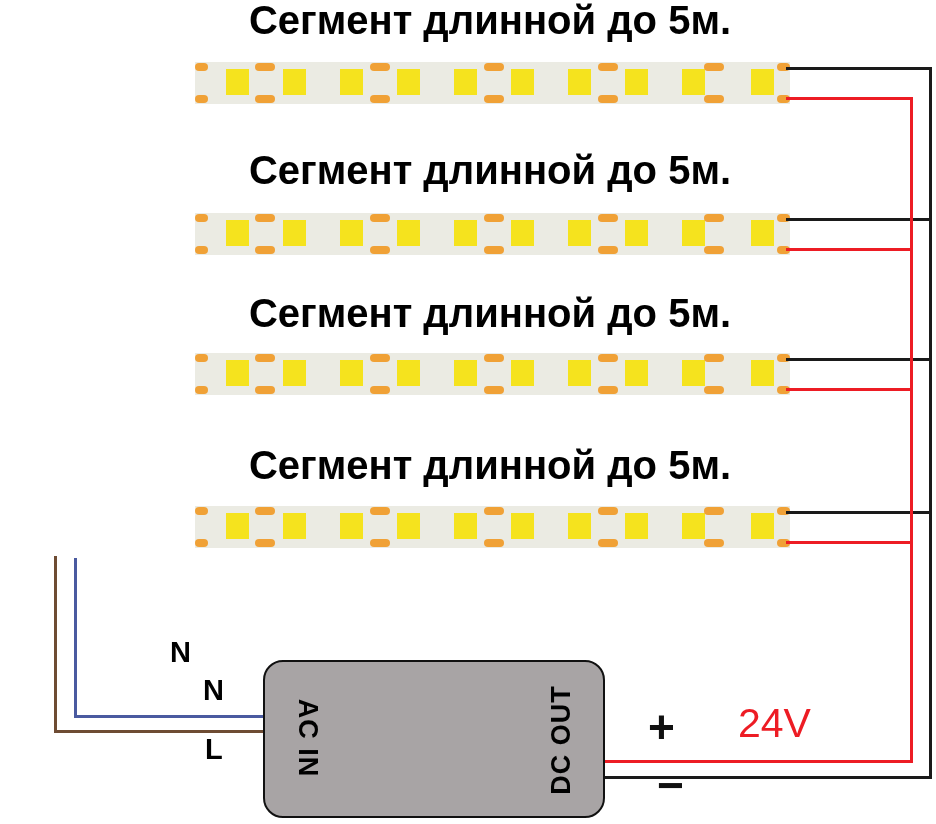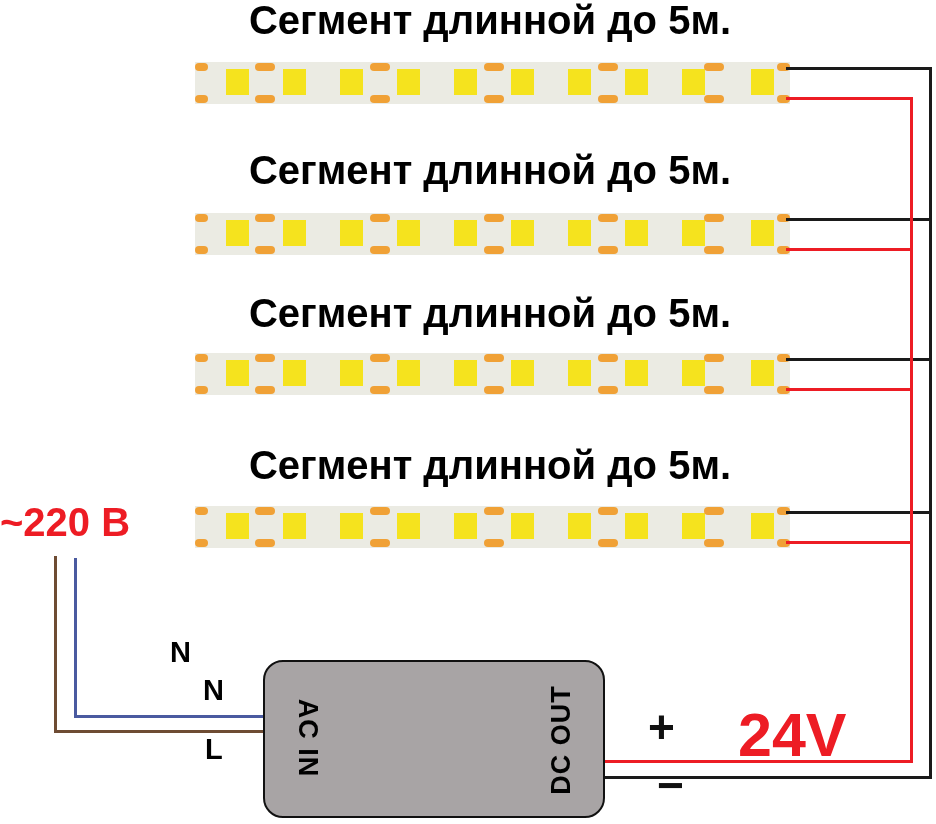--- a/index.html
+++ b/index.html
@@ -37,21 +37,21 @@
   .rot-cw { transform: rotate(90deg); }
   .rot-ccw { transform: rotate(-90deg); }
 
   .mains-label {
     position: absolute; left: 0px; top: 500px;
     font-size: 40px; font-weight: 700; color: #ed1c24; white-space: nowrap;
   }
   .wire-letter { position: absolute; font-size: 29px; font-weight: 700; color: #000; }
   .plus-label  { position: absolute; left: 648px; top: 700px; font-size: 46px; font-weight: 700; color: #111; }
   .minus-label { position: absolute; left: 657px; top: 758px; font-size: 46px; font-weight: 700; color: #111; }
-  .v24-label   { position: absolute; left: 738px; top: 700px; font-size: 61px; font-weight: 700; color: #ed1c24; }
+  .v24-label   { position: absolute; left: 738px; top: 700px; font-size: 41px; font-weight: 400; color: #ed1c24; }
 </style>
 </head>
 <body>
 
 <div id="canvas">
 
   <div id="segments-layer">
       <div class="seg-title" style="top: -2px;">Сегмент длинной до 5м.</div>
       <div class="strip" style="top: 62px; background: rgb(235, 235, 227);">
         <div class="pad edge top" style="left: 0px; background: rgb(240, 161, 54);"></div>
@@ -173,21 +173,20 @@
       <div class="wire" style="left: 929px; top: 67px; width: 3px; height: 712px; background: rgb(26, 26, 26);"></div>
       <div class="wire" style="left: 910px; top: 97px; width: 3px; height: 666px; background: rgb(237, 28, 36);"></div>
       <div class="wire" style="left: 601px; top: 776px; width: 331px; height: 3px; background: rgb(26, 26, 26);"></div>
       <div class="wire" style="left: 601px; top: 760px; width: 312px; height: 3px; background: rgb(237, 28, 36);"></div>
       <div class="wire" style="left: 54px; top: 556px; width: 3px; height: 177px; background: rgb(110, 76, 51);"></div>
       <div class="wire" style="left: 54px; top: 730px; width: 213px; height: 3px; background: rgb(110, 76, 51);"></div>
       <div class="wire" style="left: 74px; top: 558px; width: 3px; height: 160px; background: rgb(74, 90, 160);"></div>
       <div class="wire" style="left: 74px; top: 715px; width: 193px; height: 3px; background: rgb(74, 90, 160);"></div>
     </div>
 
-  <div class="mains-label">~220 В</div>
 
   <div class="wire-letter" style="left:170px; top:636px;">N</div>
   <div class="wire-letter" style="left:203px; top:674px;">N</div>
   <div class="wire-letter" style="left:205px; top:733px;">L</div>
 
 
   <div class="psu">
     <div class="rot-label rot-cw" style="left:-22px; top:61px;">AC IN</div>
     <div class="rot-label rot-ccw" style="left:231px; top:63px;">DC OUT</div>
   </div>

